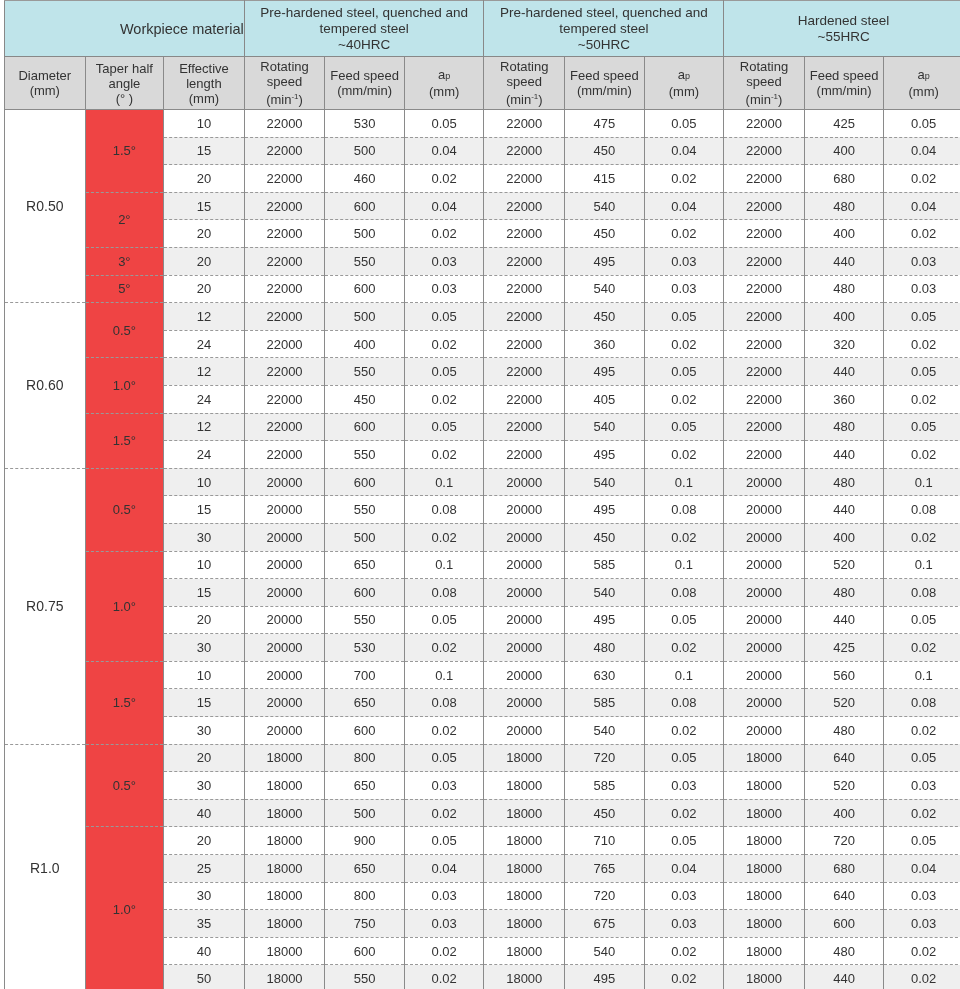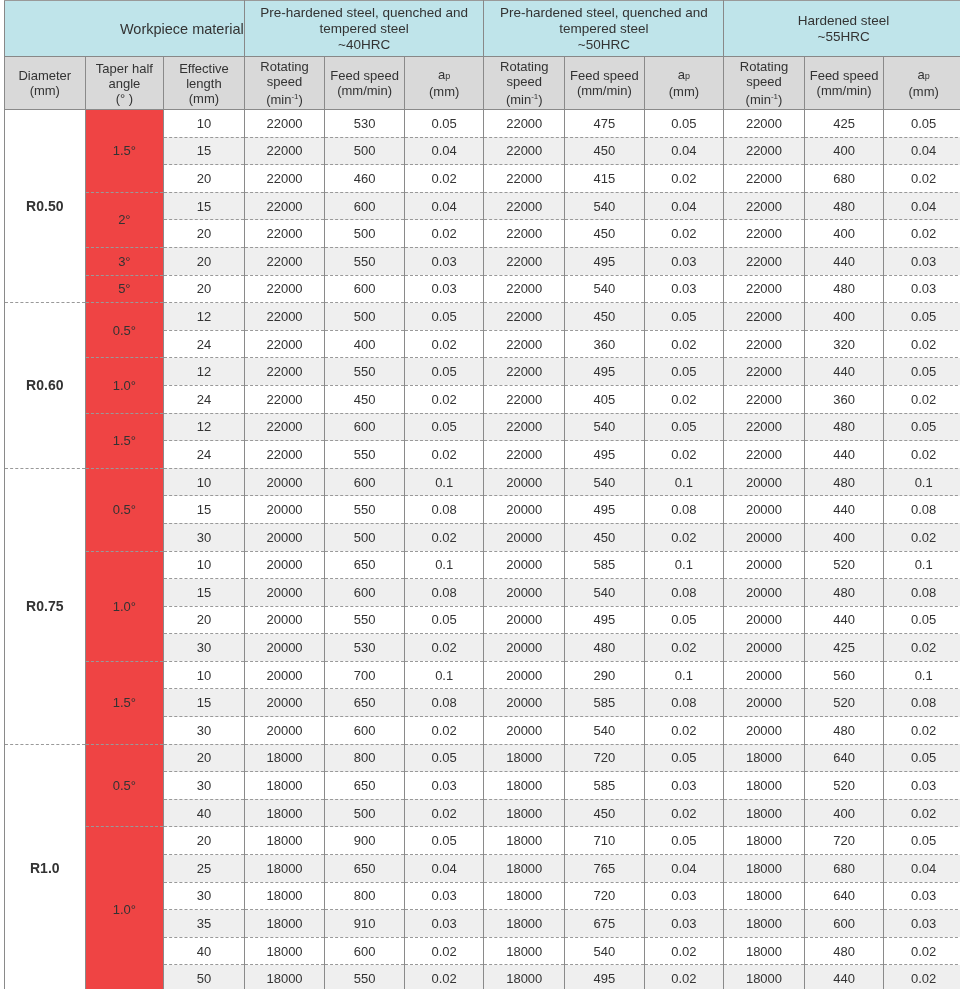--- a/index.html
+++ b/index.html
@@ -11,21 +11,21 @@
   col.c-rot { width: 80px; }
   col.c-feed { width: 79px; }
   col.c-ap { width: 79px; }
   th, td { text-align: center; vertical-align: middle; padding: 0; }
   .h-mat th { background: #bfe4ea; font-weight: normal; font-size: 13.5px; line-height: 16px; height: 55px; color: #333; border-left: 1px solid #888; border-right: 1px solid #888; border-top: 1px solid #999; border-bottom: 1px solid #888; }
   .h-mat th.wm { font-size: 14.5px; text-align: right; }
   .h-col th { background: #d9d9d9; font-weight: normal; font-size: 13px; line-height: 15px; height: 52px; color: #333; border: 1px solid #8a8a8a; }
   .h-col sup { font-size: 8px; }
   .ap small { font-size: 9px; }
   td { font-size: 13px; height: 26.6px; border-left: 1px solid #8a8a8a; border-right: 1px solid #8a8a8a; border-bottom: 1px dashed #999; }
-  td.dia { font-weight: bold; font-size: 14px; background: #fff; }
+  td.dia { font-weight: normal; font-size: 14px; background: #fff; }
   td.tap { background: #ef4444; }
   tr.alt td.d { background: #efefef; }
   tr td.d { background: #fff; }
   td.light { border-left: 1px solid #c8c8c8; }
 </style>
 </head>
 <body>
 
 <table>
   <colgroup>
@@ -369,21 +369,21 @@
         <td class="d light">425</td>
         <td class="d">0.02</td>
       </tr>
       <tr>
         <td class="tap" rowspan="3">1.5°</td>
         <td class="d">10</td>
         <td class="d">20000</td>
         <td class="d light">700</td>
         <td class="d">0.1</td>
         <td class="d">20000</td>
-        <td class="d light">290</td>
+        <td class="d light">630</td>
         <td class="d">0.1</td>
         <td class="d">20000</td>
         <td class="d light">560</td>
         <td class="d">0.1</td>
       </tr>
       <tr class="alt">
         <td class="d">15</td>
         <td class="d">20000</td>
         <td class="d light">650</td>
         <td class="d">0.08</td>
@@ -477,21 +477,21 @@
         <td class="d">18000</td>
         <td class="d light">720</td>
         <td class="d">0.03</td>
         <td class="d">18000</td>
         <td class="d light">640</td>
         <td class="d">0.03</td>
       </tr>
       <tr class="alt">
         <td class="d">35</td>
         <td class="d">18000</td>
-        <td class="d light">910</td>
+        <td class="d light">750</td>
         <td class="d">0.03</td>
         <td class="d">18000</td>
         <td class="d light">675</td>
         <td class="d">0.03</td>
         <td class="d">18000</td>
         <td class="d light">600</td>
         <td class="d">0.03</td>
       </tr>
       <tr>
         <td class="d">40</td>

